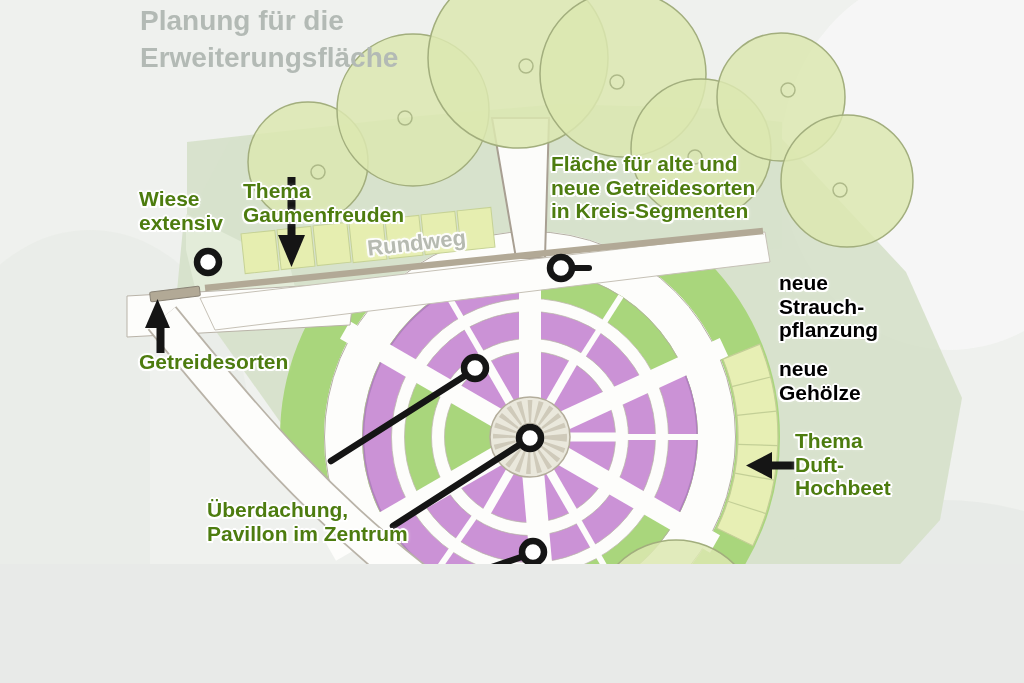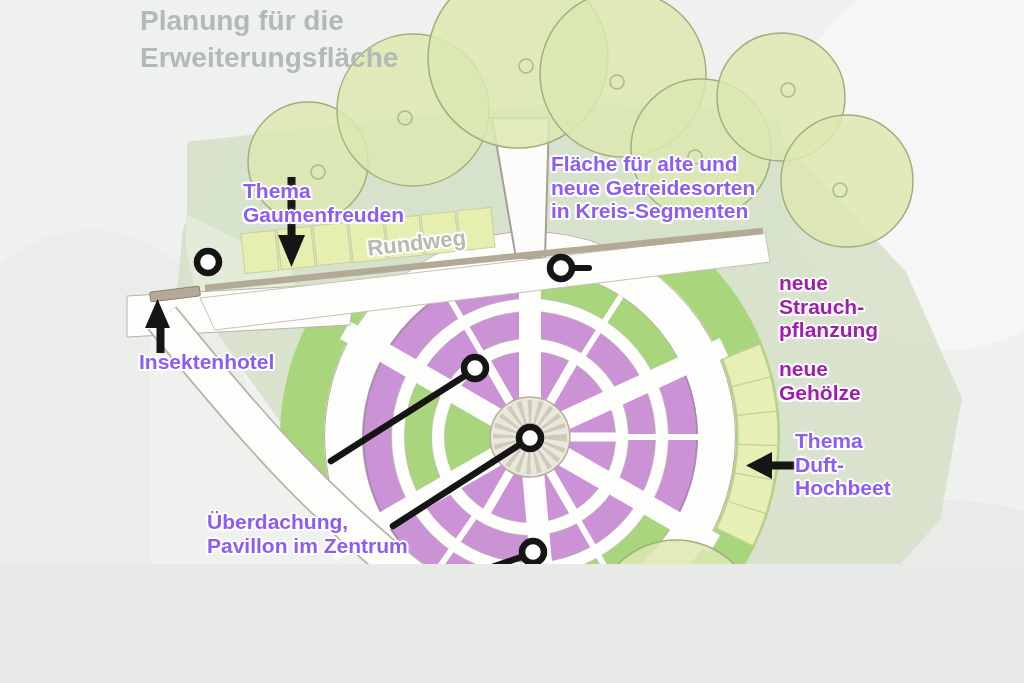--- a/index.html
+++ b/index.html
@@ -7,30 +7,30 @@
     position:relative;width:1024px;height:564px;overflow:hidden;
     background:#eff1ee;
     font-family:"Liberation Sans", sans-serif;
   }
   #plan-svg{position:absolute;left:0;top:0;}
   .lbl{
     position:absolute;
     font-weight:700;
     font-size:21px;
     line-height:1.13;
-    color:#8b5cf6;
+    color:#4d7c0f;
     white-space:pre-line;
     text-shadow:
       -2px 0 0 #fff, 2px 0 0 #fff, 0 -2px 0 #fff, 0 2px 0 #fff,
       -1.5px -1.5px 0 #fff, 1.5px -1.5px 0 #fff,
       -1.5px 1.5px 0 #fff, 1.5px 1.5px 0 #fff,
       0 0 5px #fff;
     pointer-events:none;
   }
-  .lbl.green{color:#a21caf;}
+  .lbl.green{color:#000000;}
   #title{
     position:absolute;left:140px;top:3px;
     font-size:28px;font-weight:700;line-height:1.32;
     color:#b3bab5;white-space:pre-line;text-shadow:none;
   }
   .rundweg{
     position:absolute;
     font-weight:700;font-size:22px;color:#b6bab1;
     text-shadow:
       -2px 0 0 #fdfdfb, 2px 0 0 #fdfdfb, 0 -2px 0 #fdfdfb, 0 2px 0 #fdfdfb,
@@ -211,44 +211,46 @@
       <circle cx="561" cy="268" r="11"></circle>
       <circle cx="475" cy="368" r="11"></circle>
       <circle cx="530" cy="438" r="11"></circle>
       <circle cx="533" cy="552" r="11"></circle>
     </g>
   </svg>
 
   <div id="title">Planung für die
 Erweiterungsfläche</div>
 
+  <div class="lbl" style="left:139px;top:187px">Wiese
+extensiv</div>
 
   <div class="lbl" style="left:243px;top:179px">Thema
 Gaumenfreuden</div>
 
   <div class="lbl" style="left:551px;top:152px">Fläche für alte und
 neue Getreidesorten
 in Kreis-Segmenten</div>
 
 
   <div class="lbl green" style="left:779px;top:271px">neue
 Strauch-
 pflanzung</div>
 
   <div class="lbl green" style="left:779px;top:357px">neue
 Gehölze</div>
 
   <div class="lbl" style="left:795px;top:429px">Thema
 Duft-
 Hochbeet</div>
 
-  <div class="lbl" style="left:139px;top:350px">Insektenhotel</div>
-
-
-  <div class="lbl" style="left:207px;top:510px">Überdachung,
+  <div class="lbl" style="left:139px;top:350px">Getreidesorten</div>
+
+
+  <div class="lbl" style="left:207px;top:498px">Überdachung,
 Pavillon im Zentrum</div>
 
 
   <div id="rundweg-top" class="rundweg">Rundweg</div>
 
   <div id="rundweg-bottom" class="rundweg">Rundweg</div>
 
   <div id="parking">P</div>
 </div>
 

